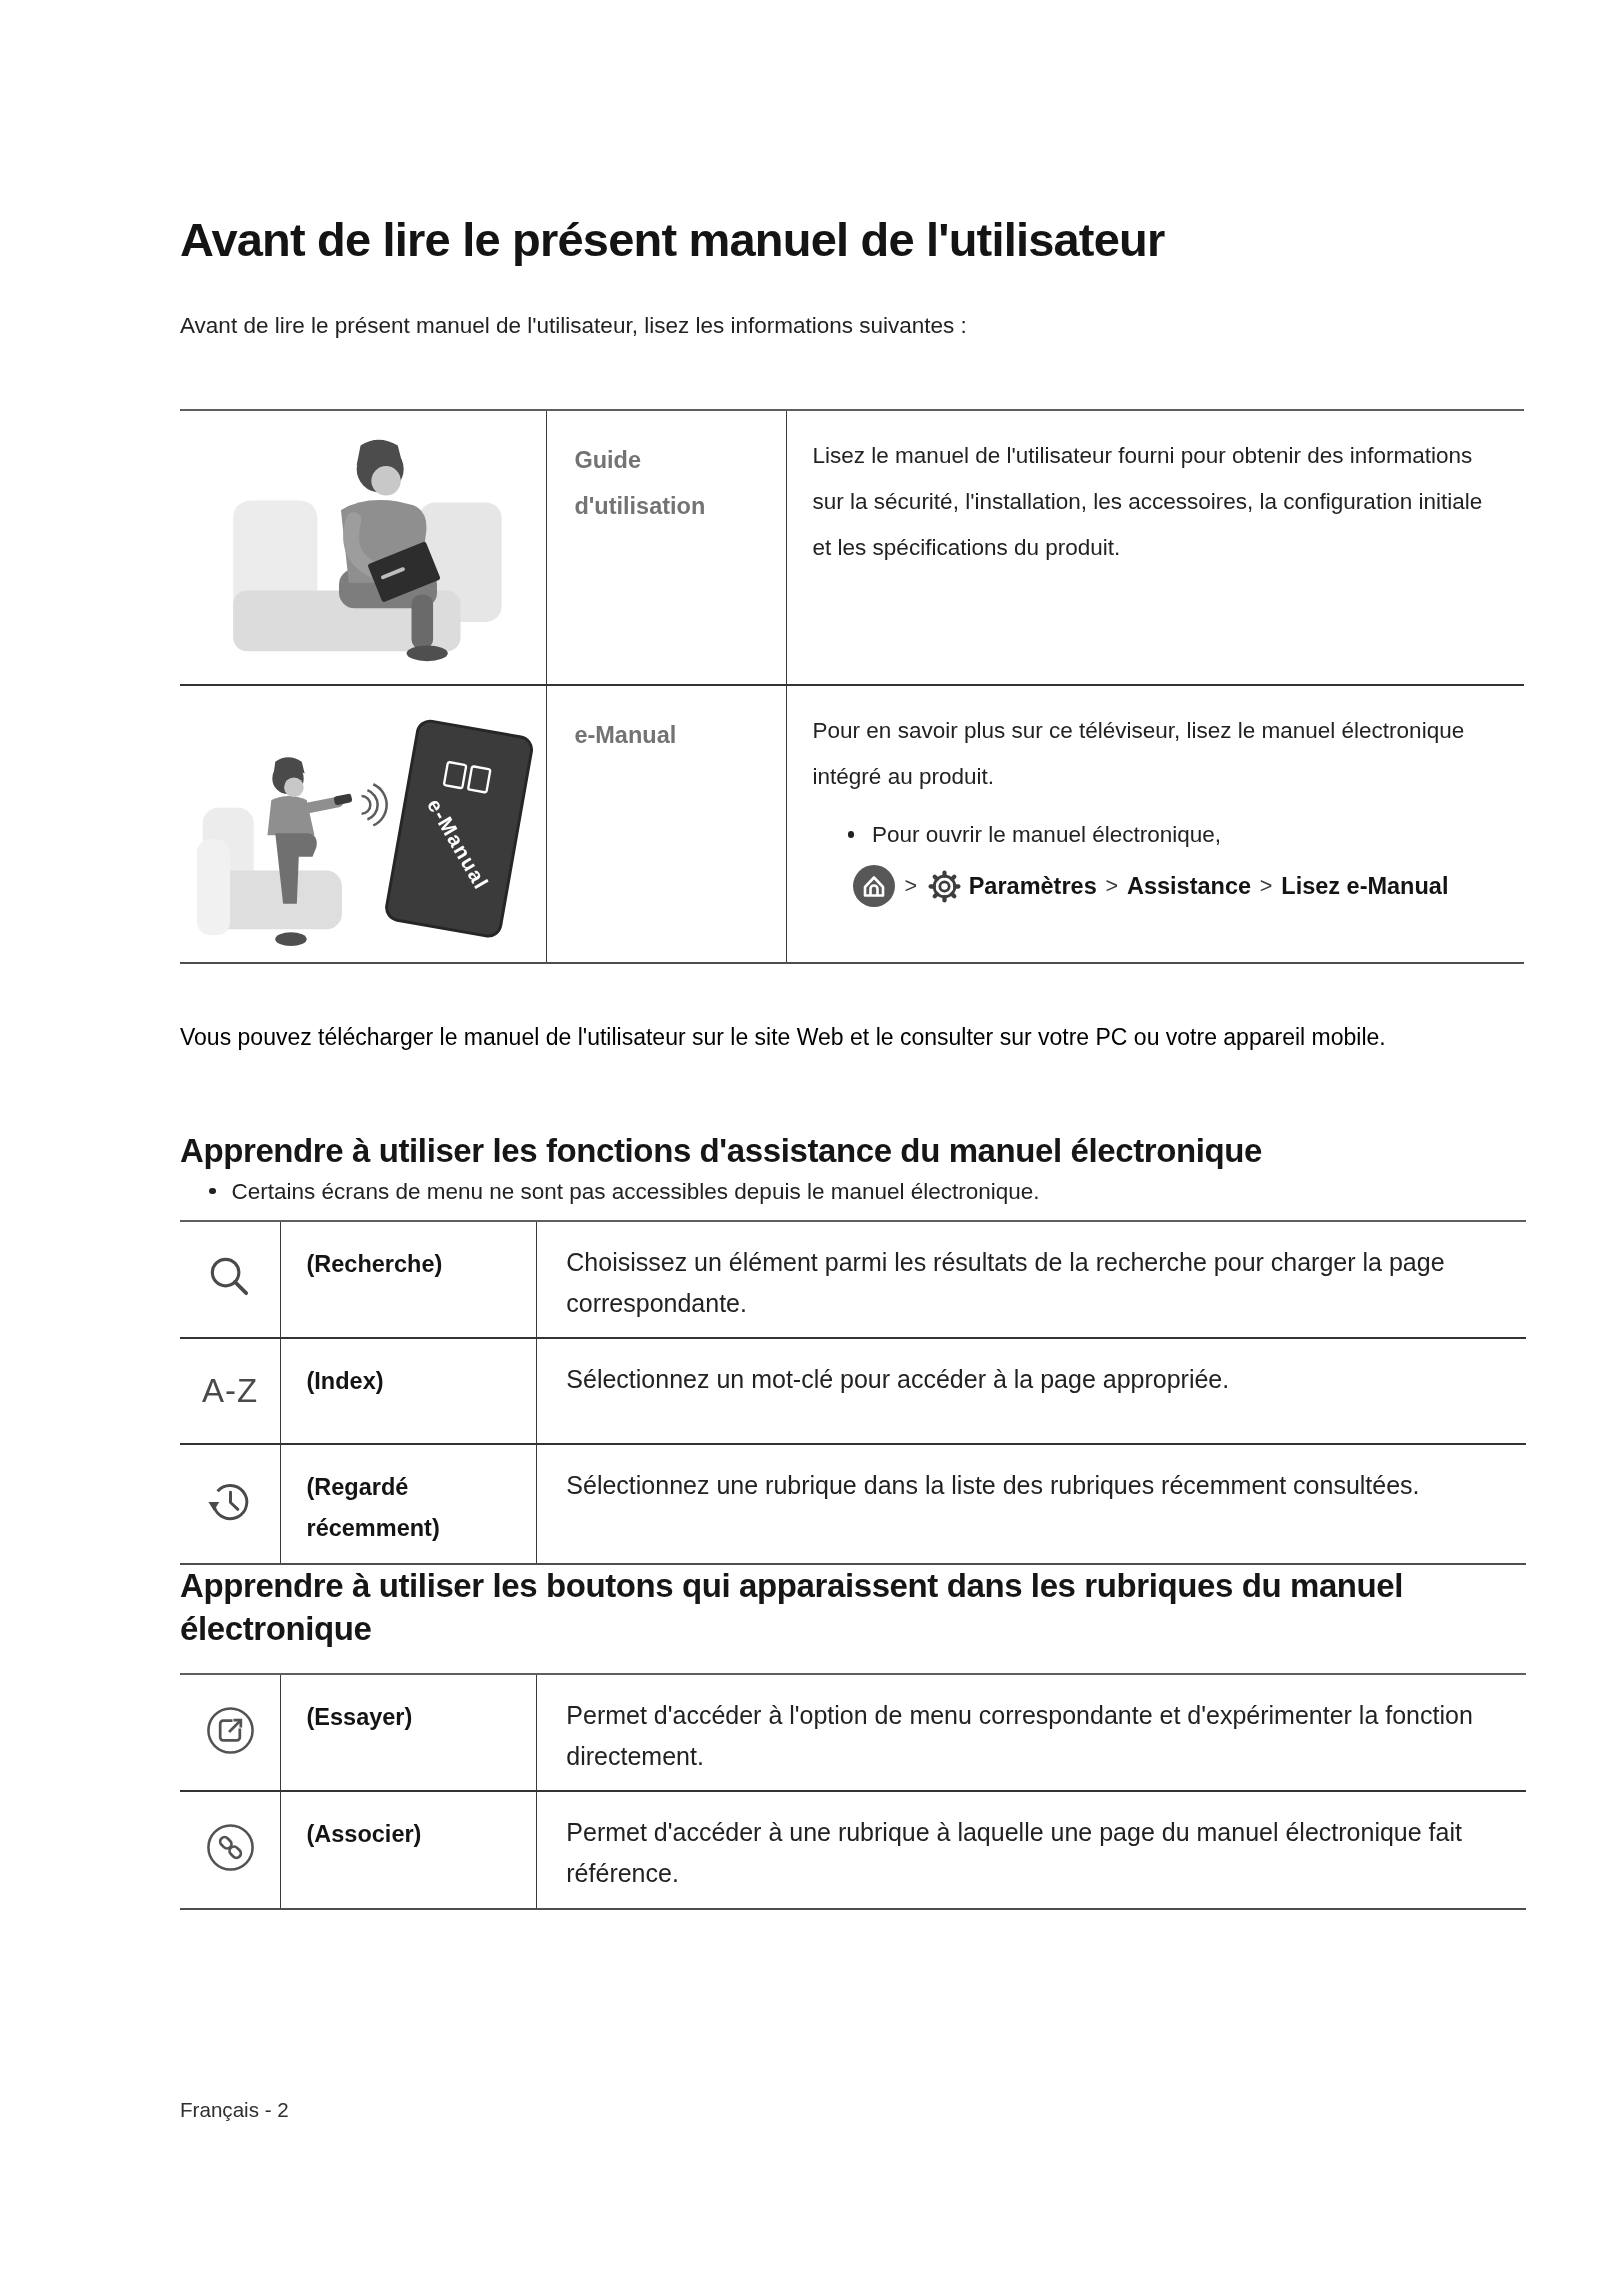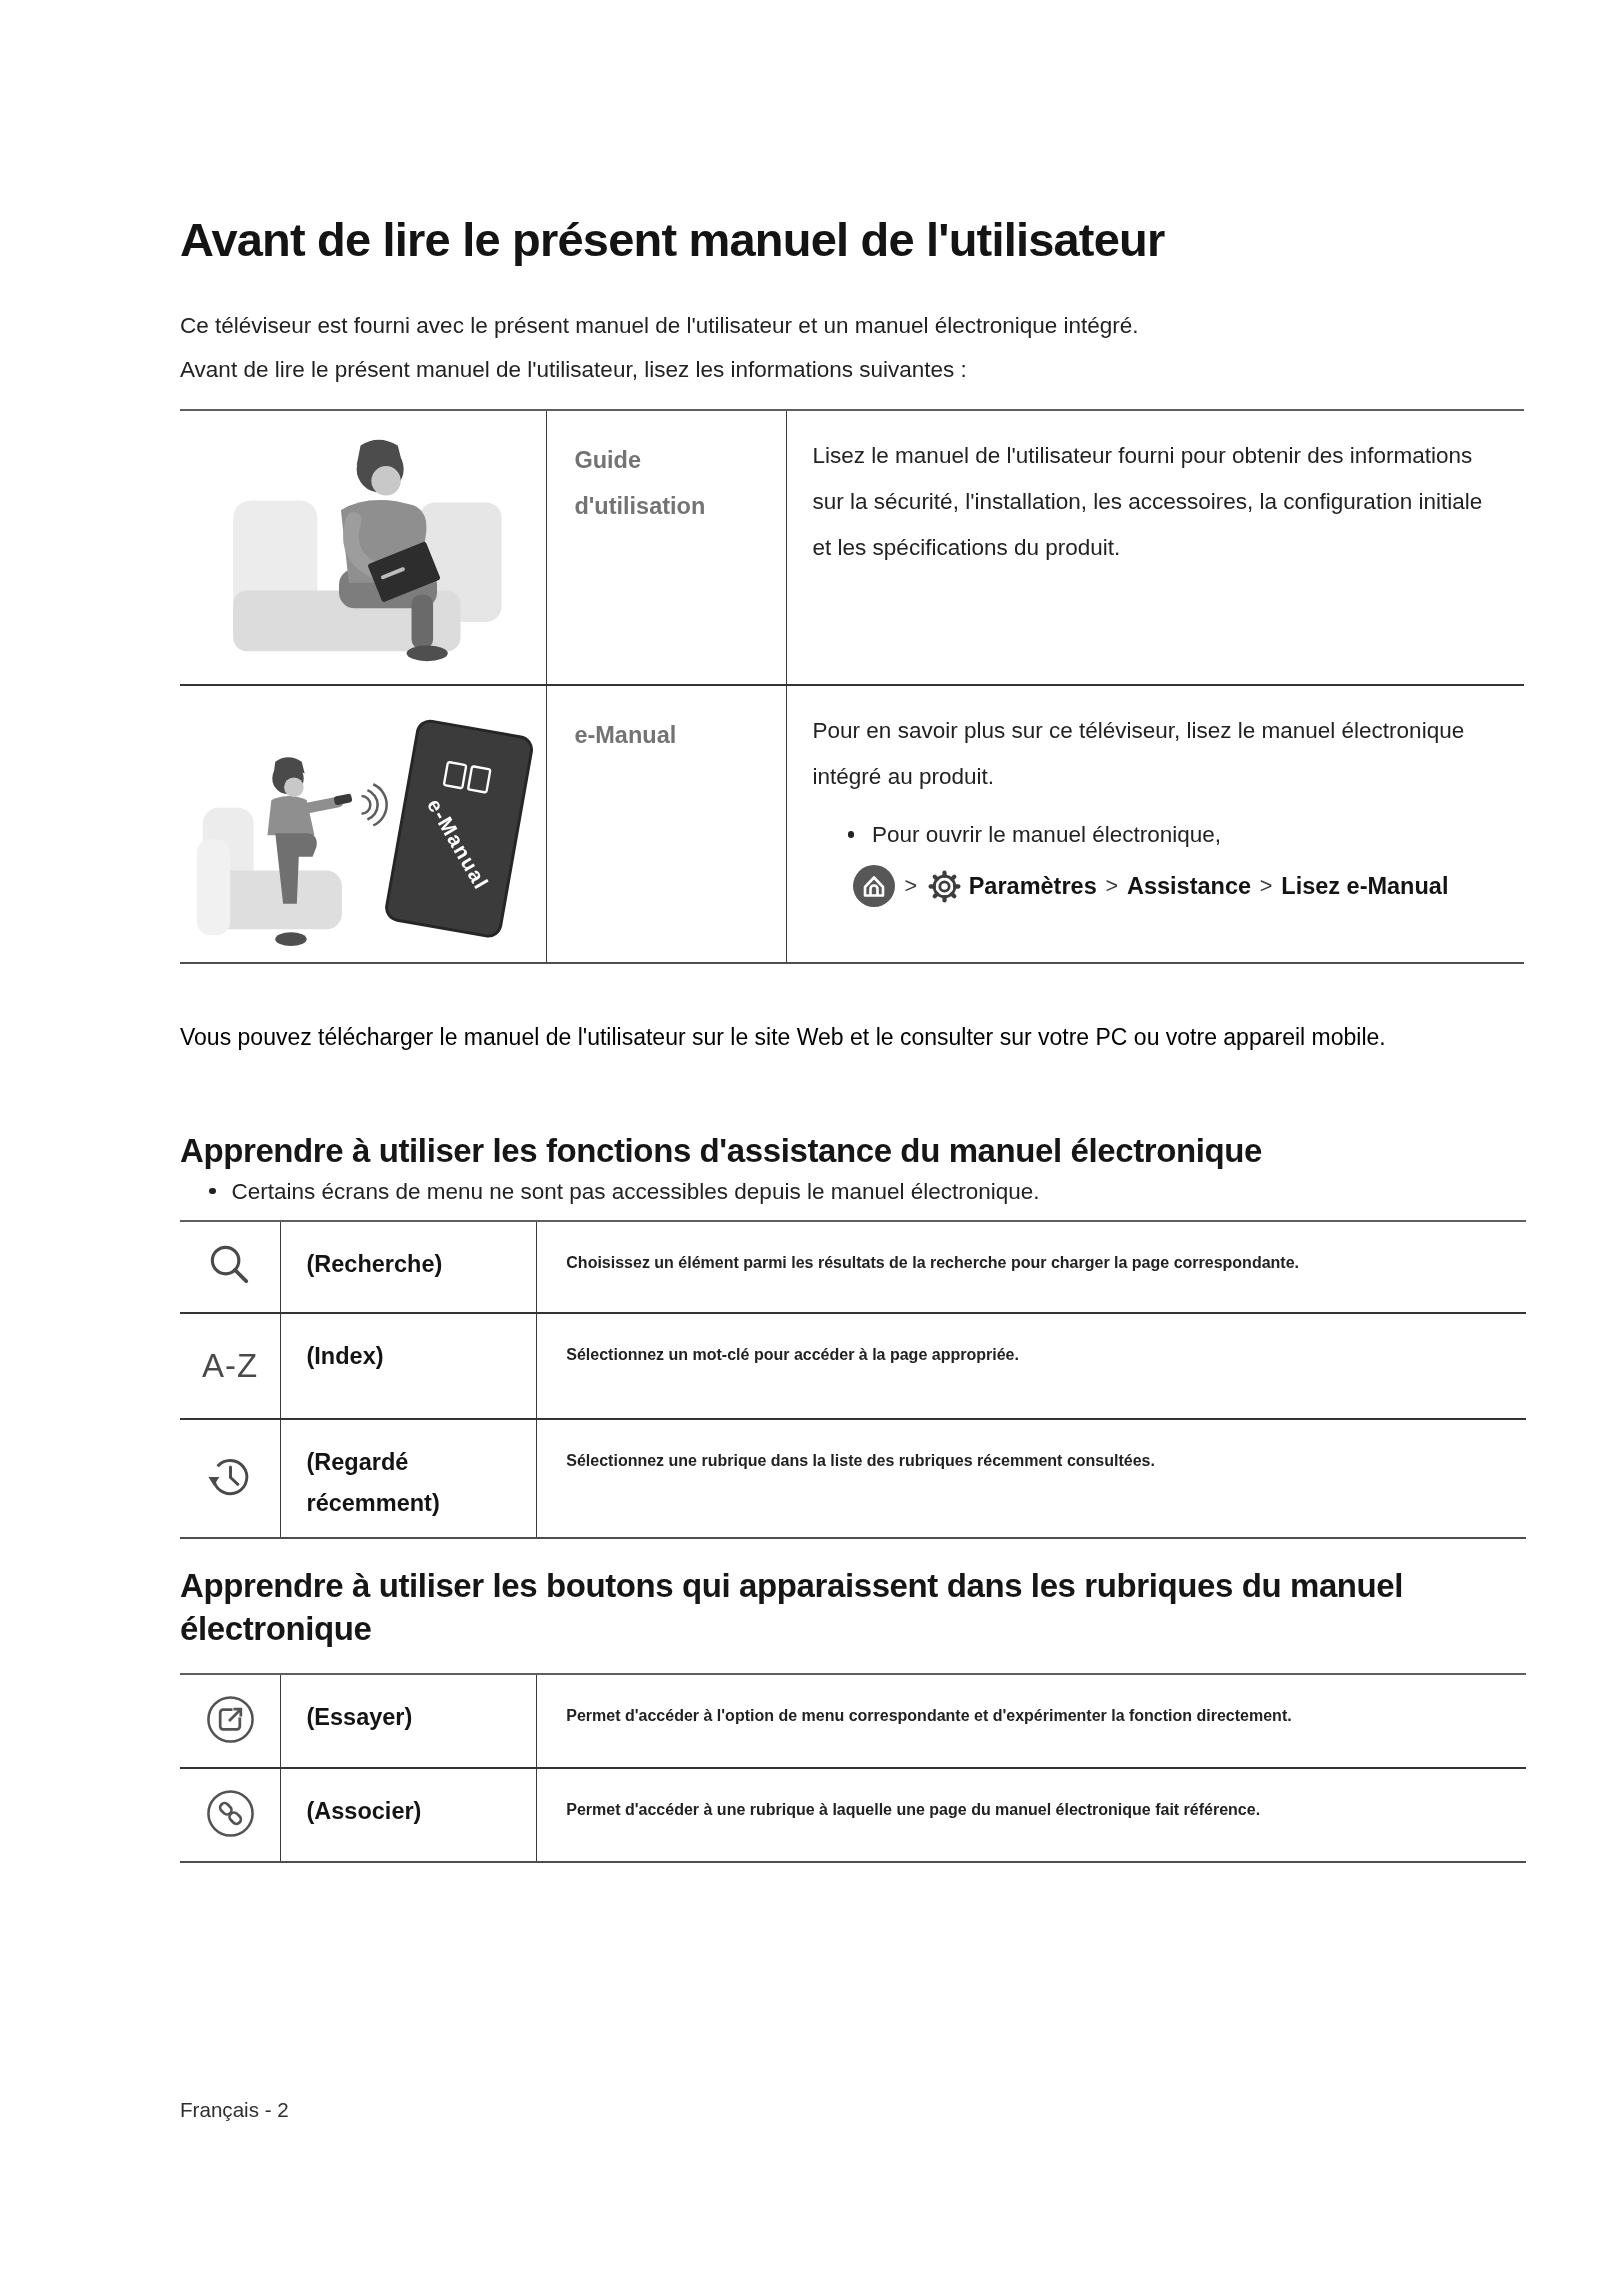--- a/index.html
+++ b/index.html
@@ -44,33 +44,32 @@
   .path-line{display:flex;align-items:center;margin:5.9px 0 0 39px;white-space:nowrap;}
   .path-line .sep{font-size:21.6px;font-weight:300;color:#3c3c3c;margin:0 8.8px;}
   .path-step{font-size:23.5px;font-weight:700;color:#141414;}
   .path-line svg{flex:none;}
 
   
   #table-assist{top:1220px;}
   #table-buttons{top:1673px;}
   .icon-table .icon-cell{width:100px;text-align:center;vertical-align:middle;padding:5.9px 0;}
   .icon-table .label-cell{width:220px;padding:21.6px 9.8px 13.7px 25.5px;font-size:23.5px;font-weight:700;line-height:41px;color:#141414;}
-  .icon-table .desc-cell{width:936px;padding:19.6px 23.5px 13.7px 29px;font-size:16px;line-height:41px;color:#222;font-weight:bold;}
+  .icon-table .desc-cell{width:936px;padding:19.6px 23.5px 13.7px 29px;font-size:25px;line-height:41px;color:#222;}
   .r-tall{height:92px;}
   .r-mid{height:106px;}
   .r-tall2{height:94px;}
   .az-glyph{font-size:33px;color:#4a4a4a;letter-spacing:1px;}
 </style>
 </head>
 <body>
 
 <h1 id="page-title" class="abs">Avant de lire le présent manuel de l'utilisateur</h1>
 
 <div id="intro" class="abs">
-  <div>Ce téléviseur est fourni avec le présent manuel de l'utilisateur et un manuel électronique intégré.</div>
   <div>Avant de lire le présent manuel de l'utilisateur, lisez les informations suivantes :</div>
 </div>
 
 <table id="table-overview" class="abs doc-table">
   <tbody>
       <tr id="row-guide">
     <td class="ill-cell">
       <svg width="343" height="247" viewBox="0 0 350 252">
         <path d="M42,100 q0,-20 20,-20 h46 q20,0 20,20 v118 h-86 z" fill="#ececec"></path>
         <rect x="232" y="82" width="84" height="122" rx="16" fill="#e6e6e6"></rect>

